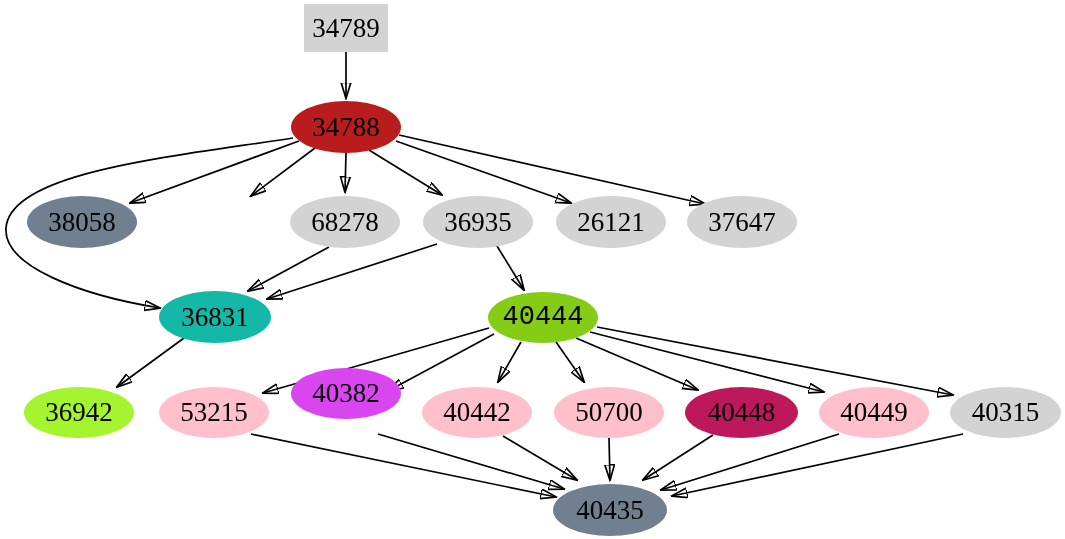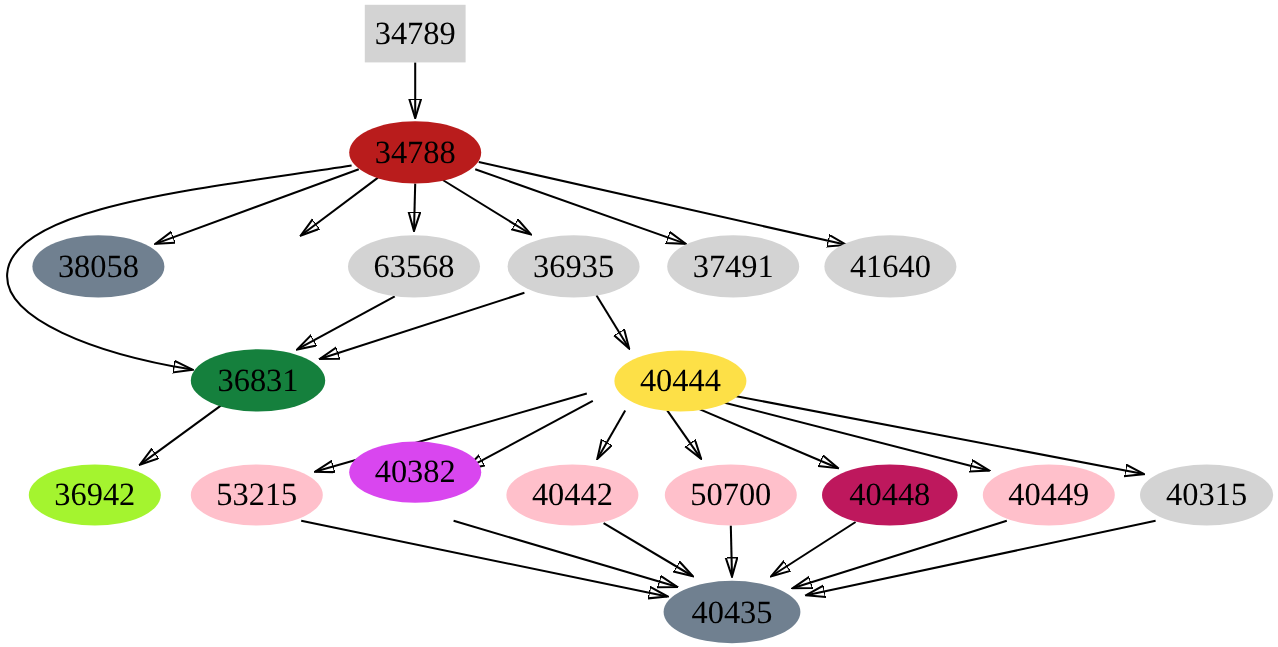--- a/index.html
+++ b/index.html
@@ -65,35 +65,35 @@
   <div class="node box" style="left: 304px; top: 4px; width: 84px; height: 48px; background: rgb(211, 211, 211);">
       <span class="label">34789</span>
     </div>
   <div class="node ellipse" style="left: 291px; top: 101px; width: 110px; height: 52px; background: #b91c1c;">
       <span class="label">34788</span>
     </div>
   <div class="node ellipse" style="left: 27px; top: 196px; width: 110px; height: 52px; background: rgb(112, 128, 144);">
       <span class="label">38058</span>
     </div>
   <div class="node ellipse" style="left: 290px; top: 196px; width: 110px; height: 52px; background: rgb(211, 211, 211);">
-      <span class="label">63568</span>
+      <span class="label">68278</span>
     </div>
   <div class="node ellipse" style="left: 423px; top: 196px; width: 110px; height: 52px; background: rgb(211, 211, 211);">
       <span class="label">36935</span>
     </div>
   <div class="node ellipse" style="left: 556px; top: 196px; width: 110px; height: 52px; background: rgb(211, 211, 211);">
-      <span class="label">37491</span>
+      <span class="label">26121</span>
     </div>
   <div class="node ellipse" style="left: 687px; top: 196px; width: 110px; height: 52px; background: rgb(211, 211, 211);">
-      <span class="label">41640</span>
+      <span class="label">37647</span>
     </div>
-  <div class="node ellipse" style="left: 159px; top: 291px; width: 112px; height: 52px; background: #15803d;">
+  <div class="node ellipse" style="left: 159px; top: 291px; width: 112px; height: 52px; background: #14b8a6;">
       <span class="label">36831</span>
     </div>
-  <div class="node ellipse" style="left: 512px; top: 292px; width: 110px; height: 51px; background: #fde047;">
+  <div class="node ellipse" style="left: 488px; top: 292px; width: 110px; height: 51px; background: #84cc16; font-family: Liberation Mono, monospace;">
       <span class="label">40444</span>
     </div>
   <div class="node ellipse" style="left: 24px; top: 387px; width: 110px; height: 51px; background: rgb(164, 244, 47);">
       <span class="label">36942</span>
     </div>
   <div class="node ellipse" style="left: 159px; top: 387px; width: 110px; height: 51px; background: rgb(255, 192, 203);">
       <span class="label">53215</span>
     </div>
   <div class="node ellipse" style="left: 291px; top: 368px; width: 110px; height: 51px; background: #d946ef;">
       <span class="label">40382</span>

